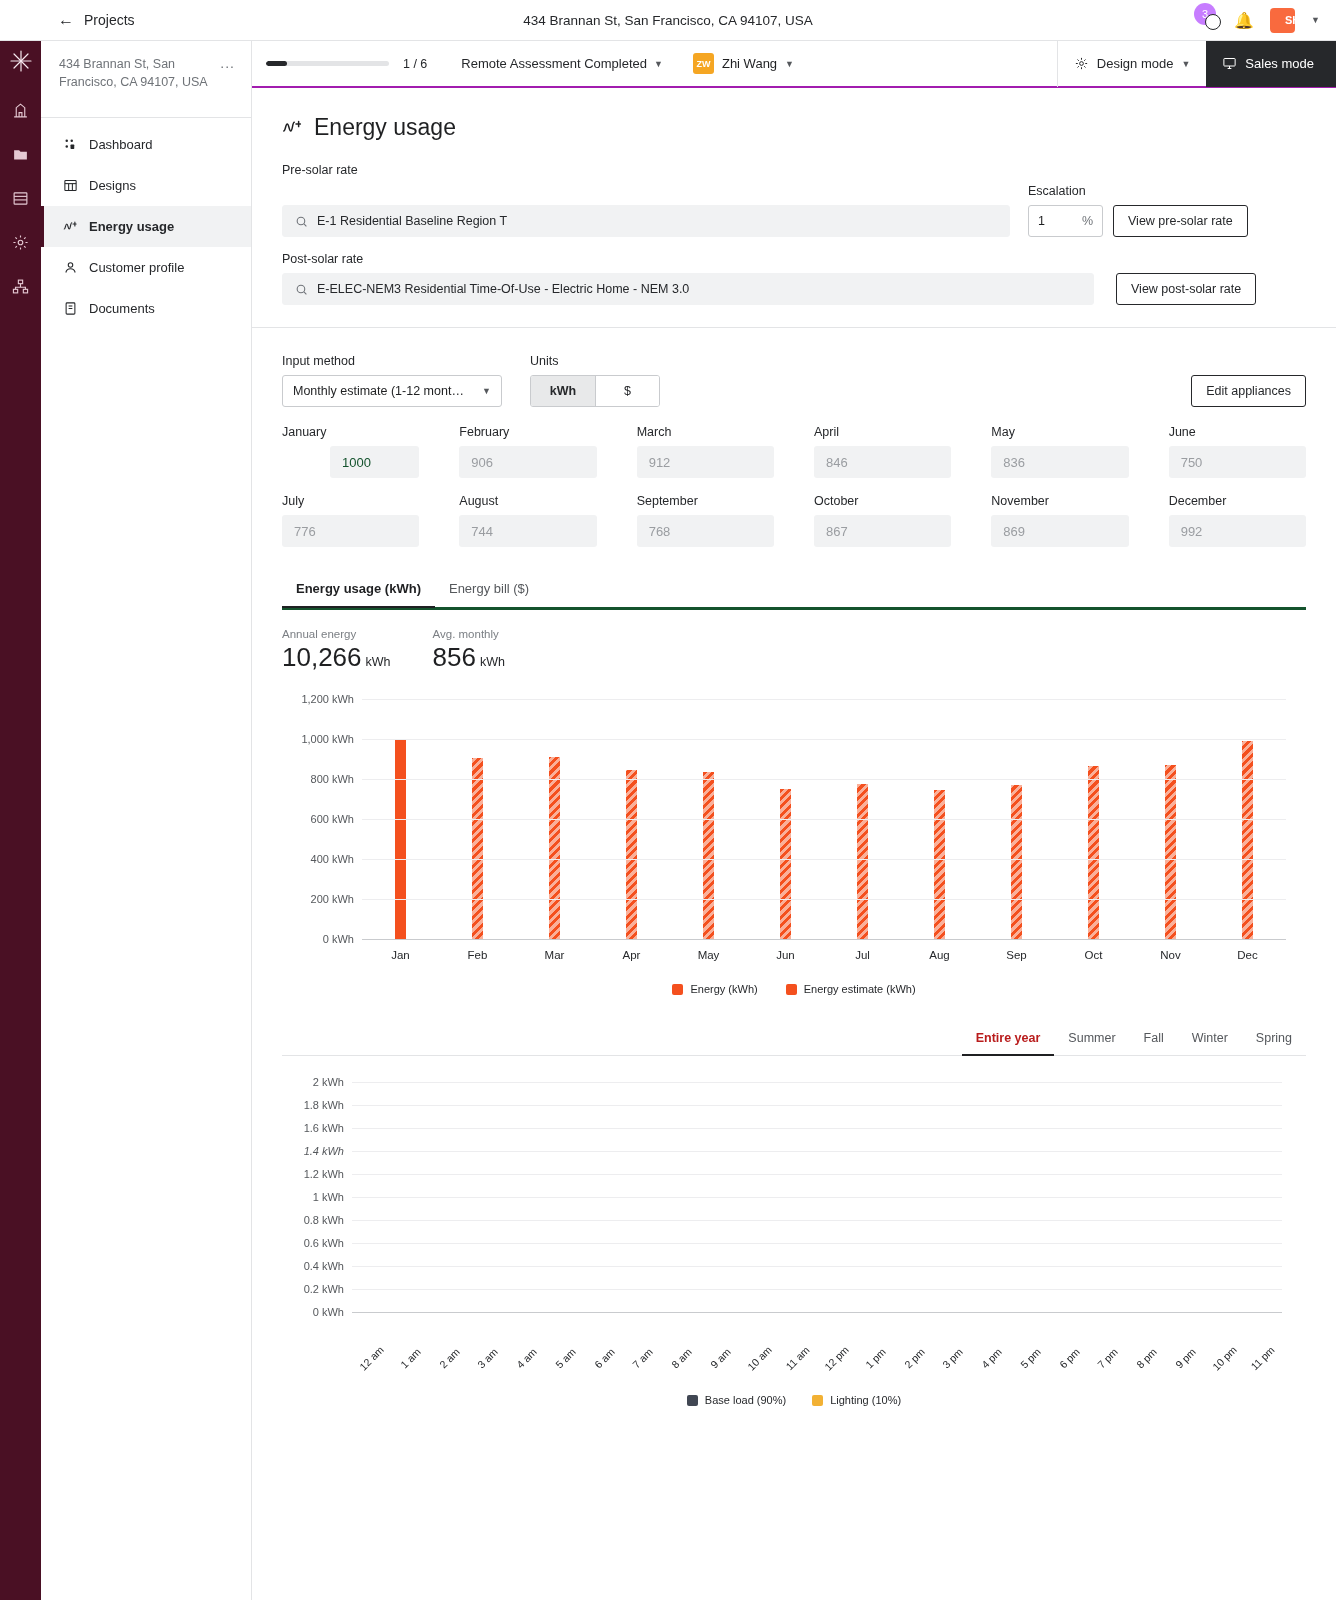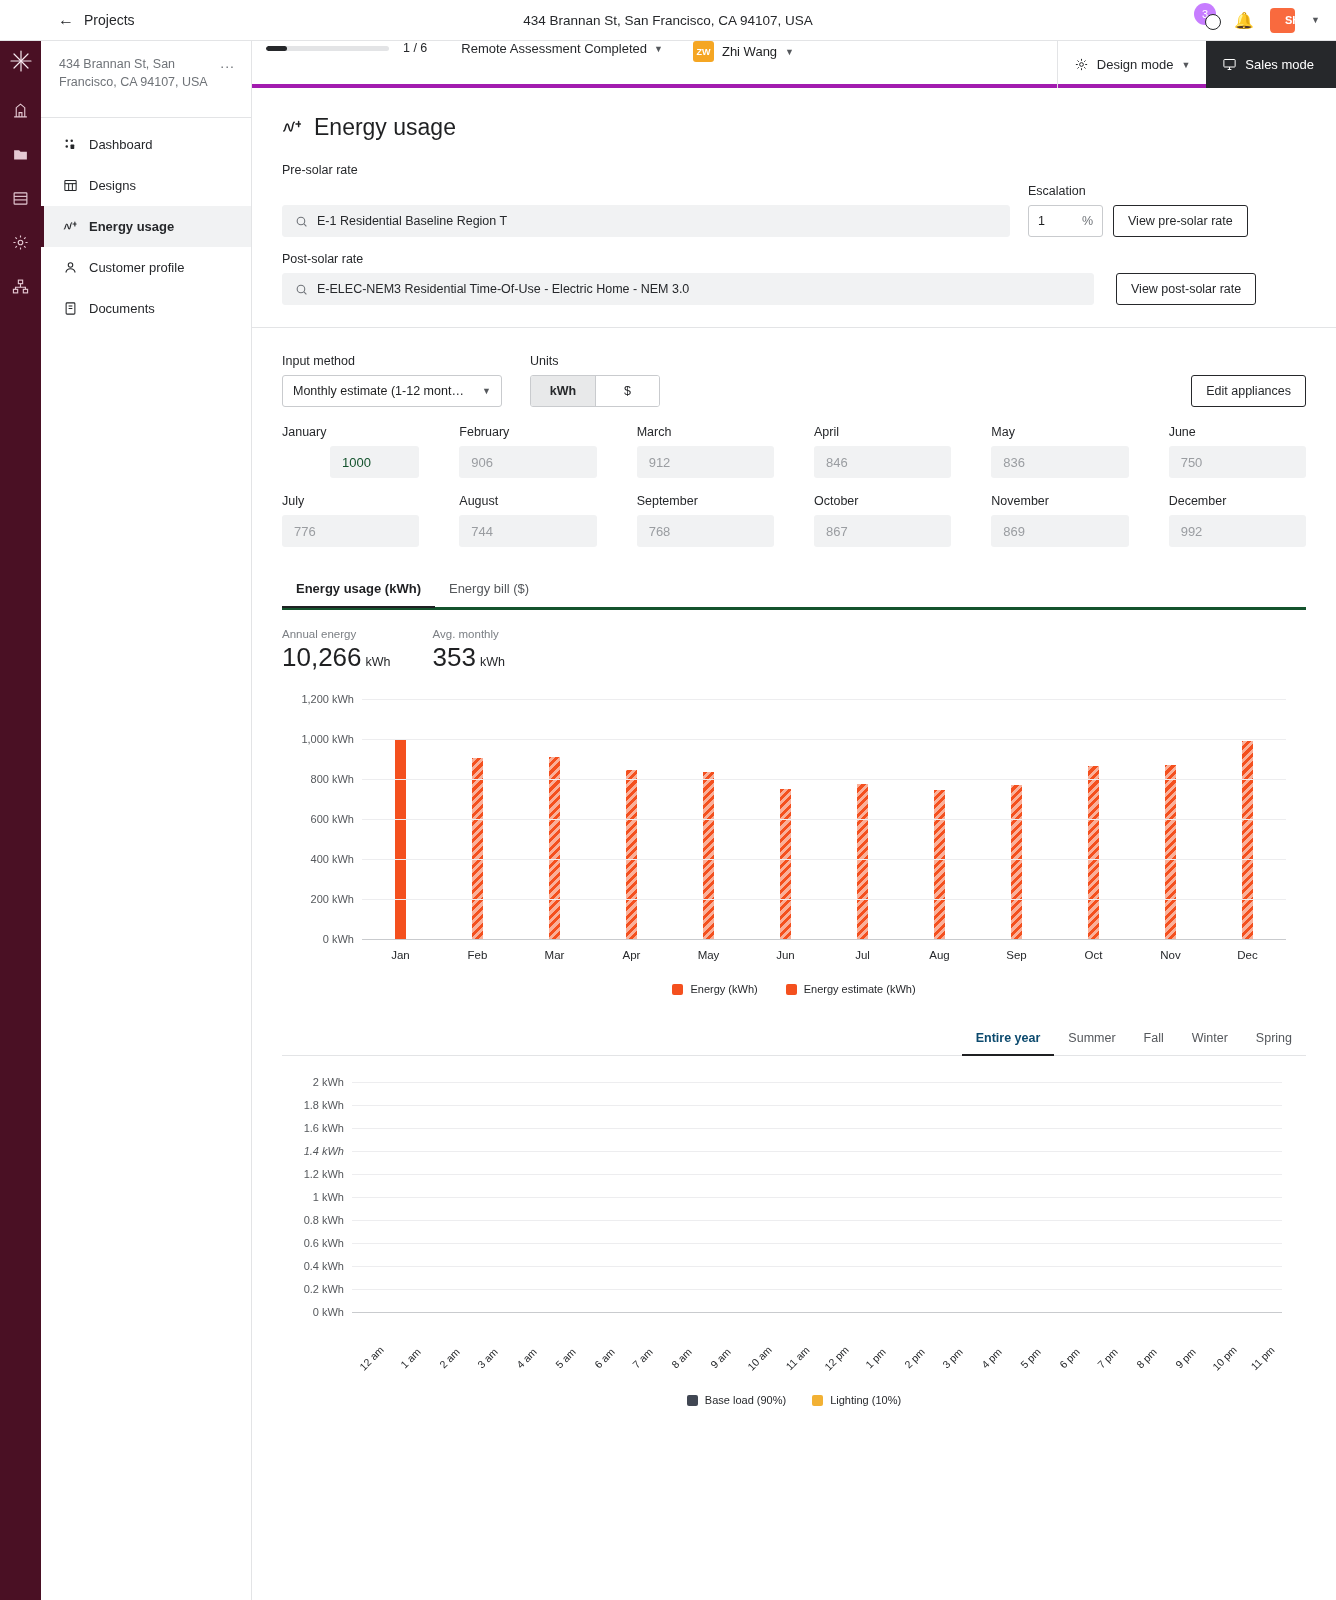--- a/index.html
+++ b/index.html
@@ -85,22 +85,22 @@
     border-left: 3px solid transparent;
   }
   .nav-item.active { background: #f1f2f3; border-left-color: #4a1024; font-weight: bold; }
   .nav-ico { width: 16px; height: 16px; display: flex; align-items: center; justify-content: center; }
   .nav-ico svg { width: 15px; height: 15px; }
 
   
   .main { flex: 1; min-width: 0; display: flex; flex-direction: column; background: #fff; }
 
   .toolbar {
-    height: 47px; min-height: 47px; border-bottom: 4px solid #a21caf;
-    display: flex; align-items: flex-start; gap: 0;
+    height: 47px; min-height: 47px; border-bottom: 2px solid #a21caf;
+    display: flex; align-items: center; gap: 0;
   }
   .progress-wrap { display: flex; align-items: center; gap: 14px; padding-left: 14px; }
   .progress-track { width: 123px; height: 5px; background: #e3e4e6; border-radius: 3px; overflow: hidden; }
   .progress-fill { height: 100%; background: #26282b; border-radius: 3px; }
   .progress-text { font-size: 12.5px; color: #26282b; }
   .tool-item { display: flex; align-items: center; gap: 7px; font-size: 13px; color: #26282b; }
   .assess { margin-left: 34px; }
   .owner { margin-left: 30px; display: flex; align-items: center; gap: 8px; }
   .owner-badge {
     width: 21px; height: 21px; border-radius: 3px; background: #f5a623;
@@ -206,21 +206,21 @@
   }
   .bar.solid { background-image: none; }
   .xlab-row { position: absolute; left: 80px; right: 20px; bottom: 8px; display: flex; }
   .xlab { flex: 1; text-align: center; font-size: 11.5px; color: #26282b; }
   .legend { display: flex; justify-content: center; gap: 28px; margin-top: 14px; }
   .legend-item { display: flex; align-items: center; gap: 7px; font-size: 11px; color: #26282b; }
   .legend-sw { width: 11px; height: 11px; border-radius: 2px; }
 
   .season-tabs { display: flex; justify-content: flex-end; gap: 0; margin-top: 36px; border-bottom: 1px solid #e3e4e6; }
   .season-tab { padding: 0 14px 9px 14px; font-size: 12.5px; color: #55585c; border-bottom: 2px solid transparent; margin-bottom: -1px;}
-  .season-tab.active { color: #0c4a6e; font-weight: bold; border-bottom-color: #1f2022; }
+  .season-tab.active { color: #b91c1c; font-weight: bold; border-bottom-color: #1f2022; }
 
   .chart2 { margin-top: 26px; position: relative; height: 300px; }
   .chart2-grid { position: absolute; left: 70px; right: 24px; top: 0; bottom: 70px; }
   .c2bars { position: absolute; left: 0; right: 0; top: 0; bottom: 0; display: flex; align-items: flex-end; }
   .c2col { flex: 1; display: flex; flex-direction: column; justify-content: flex-end; align-items: center; }
   .seg-top { width: 22px; background: #f2b134; }
   .seg-bot { width: 22px; background: #414753; }
   .c2xlabs { position: absolute; left: 70px; right: 24px; bottom: 18px; display: flex; }
   .c2xlab {
     flex: 1; font-size: 10.5px; color: #26282b;
@@ -526,21 +526,21 @@
             <div class="tab">Energy bill ($)</div>
           </div>
 
           <div class="stats">
             <div>
               <div class="stat-label">Annual energy</div>
               <div><span class="stat-value">10,266</span><span class="stat-unit">kWh</span></div>
             </div>
             <div>
               <div class="stat-label">Avg. monthly</div>
-              <div><span class="stat-value">353</span><span class="stat-unit">kWh</span></div>
+              <div><span class="stat-value">856</span><span class="stat-unit">kWh</span></div>
             </div>
           </div>
 
           <div class="chart1">
             <div class="chart-grid" id="c1-grid">
               <div class="bars" id="c1-bars">
                   <div class="bar-col">
                     <div class="bar solid" style="height: 83.3333%;"></div>
                   </div>
                   <div class="bar-col">

